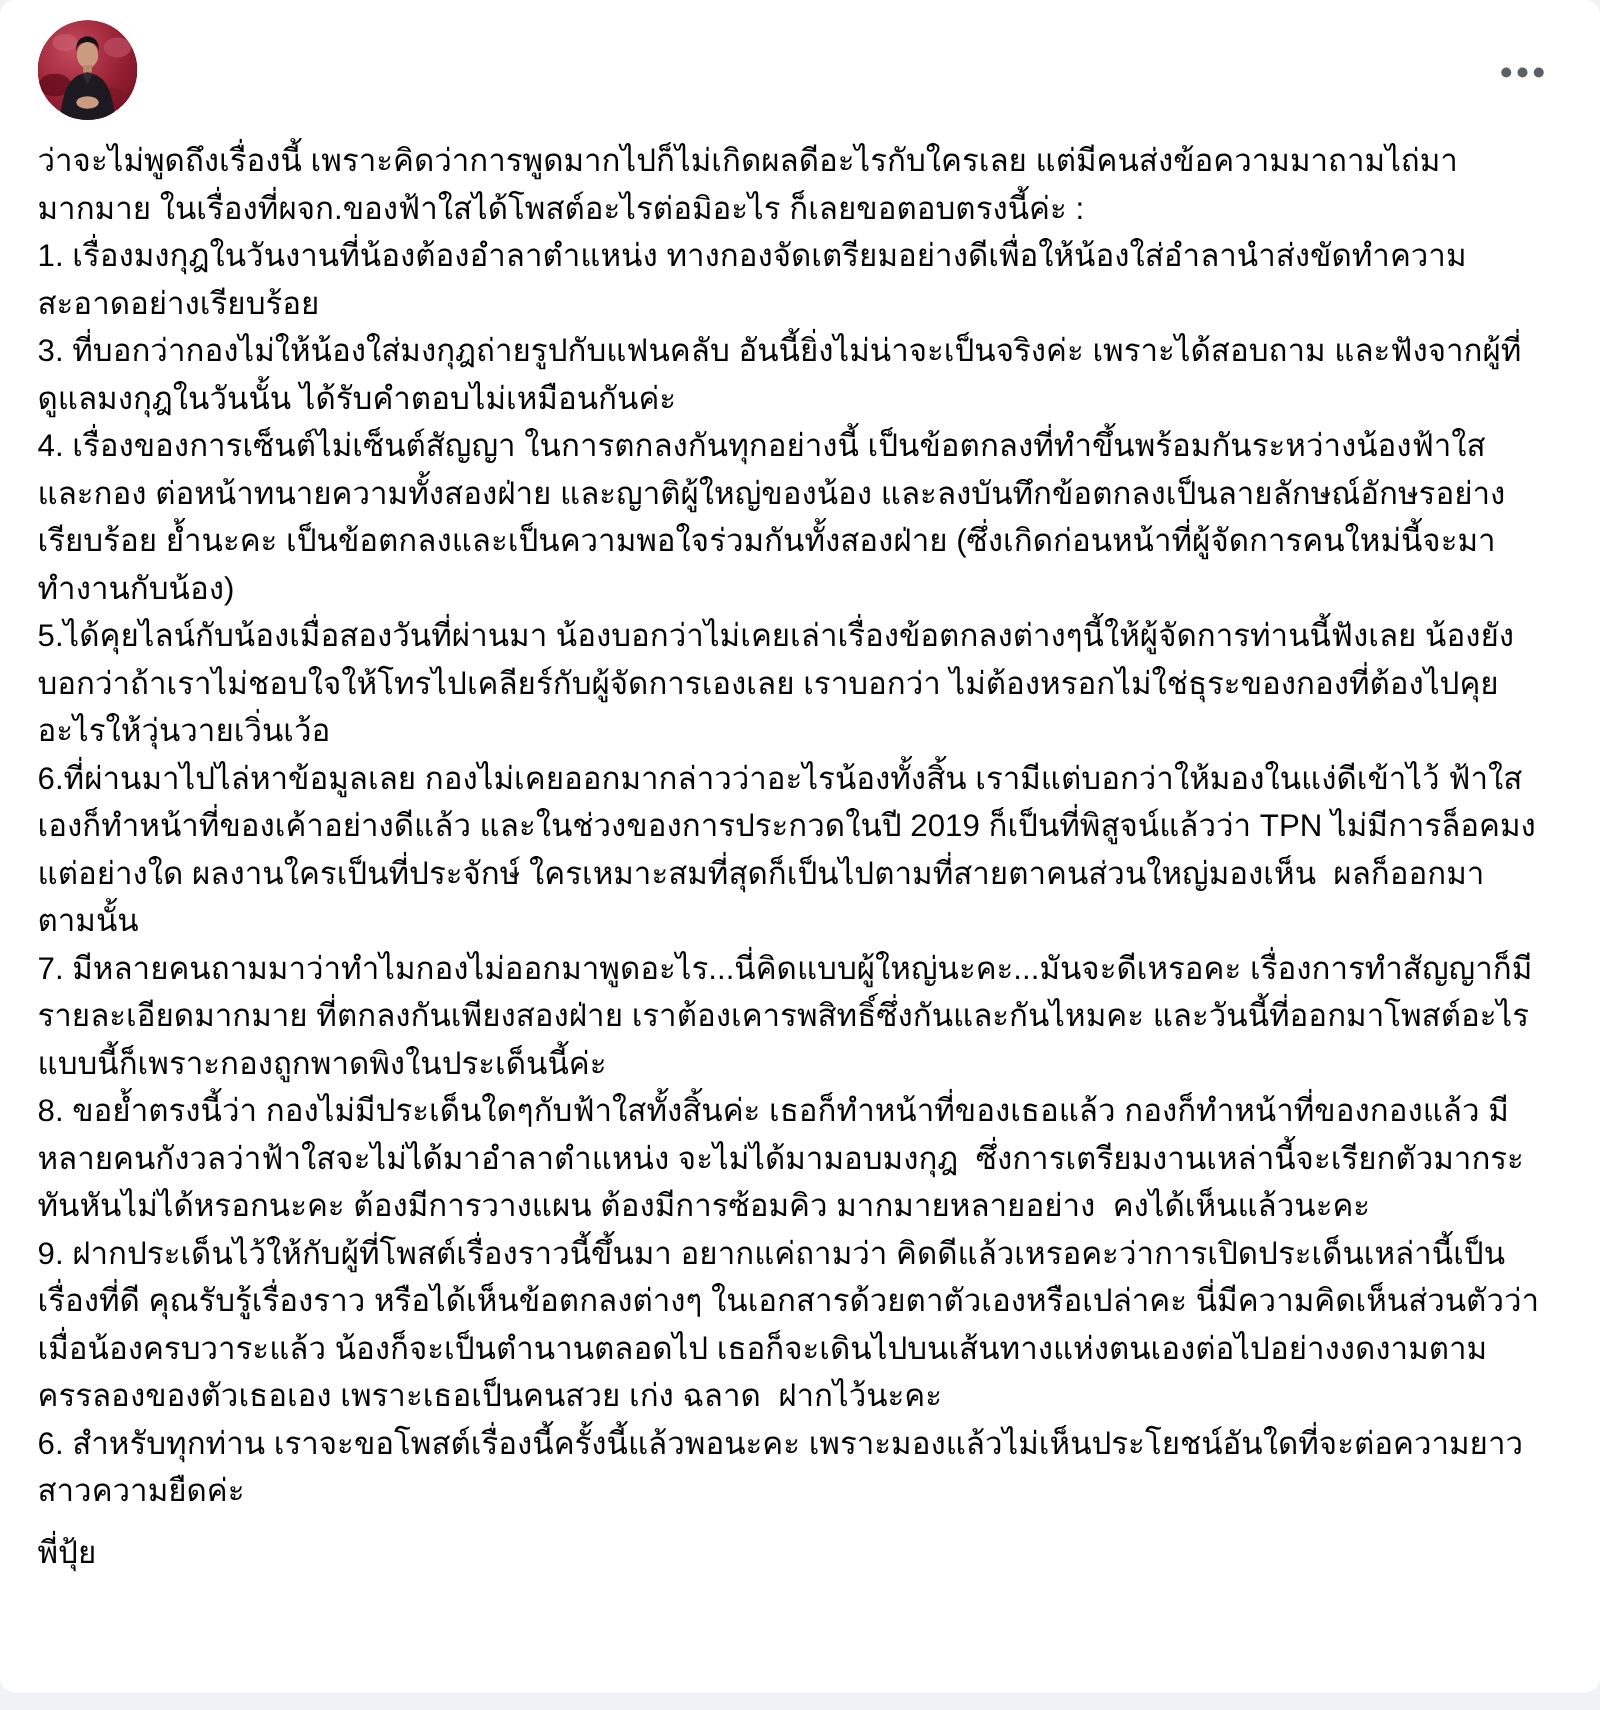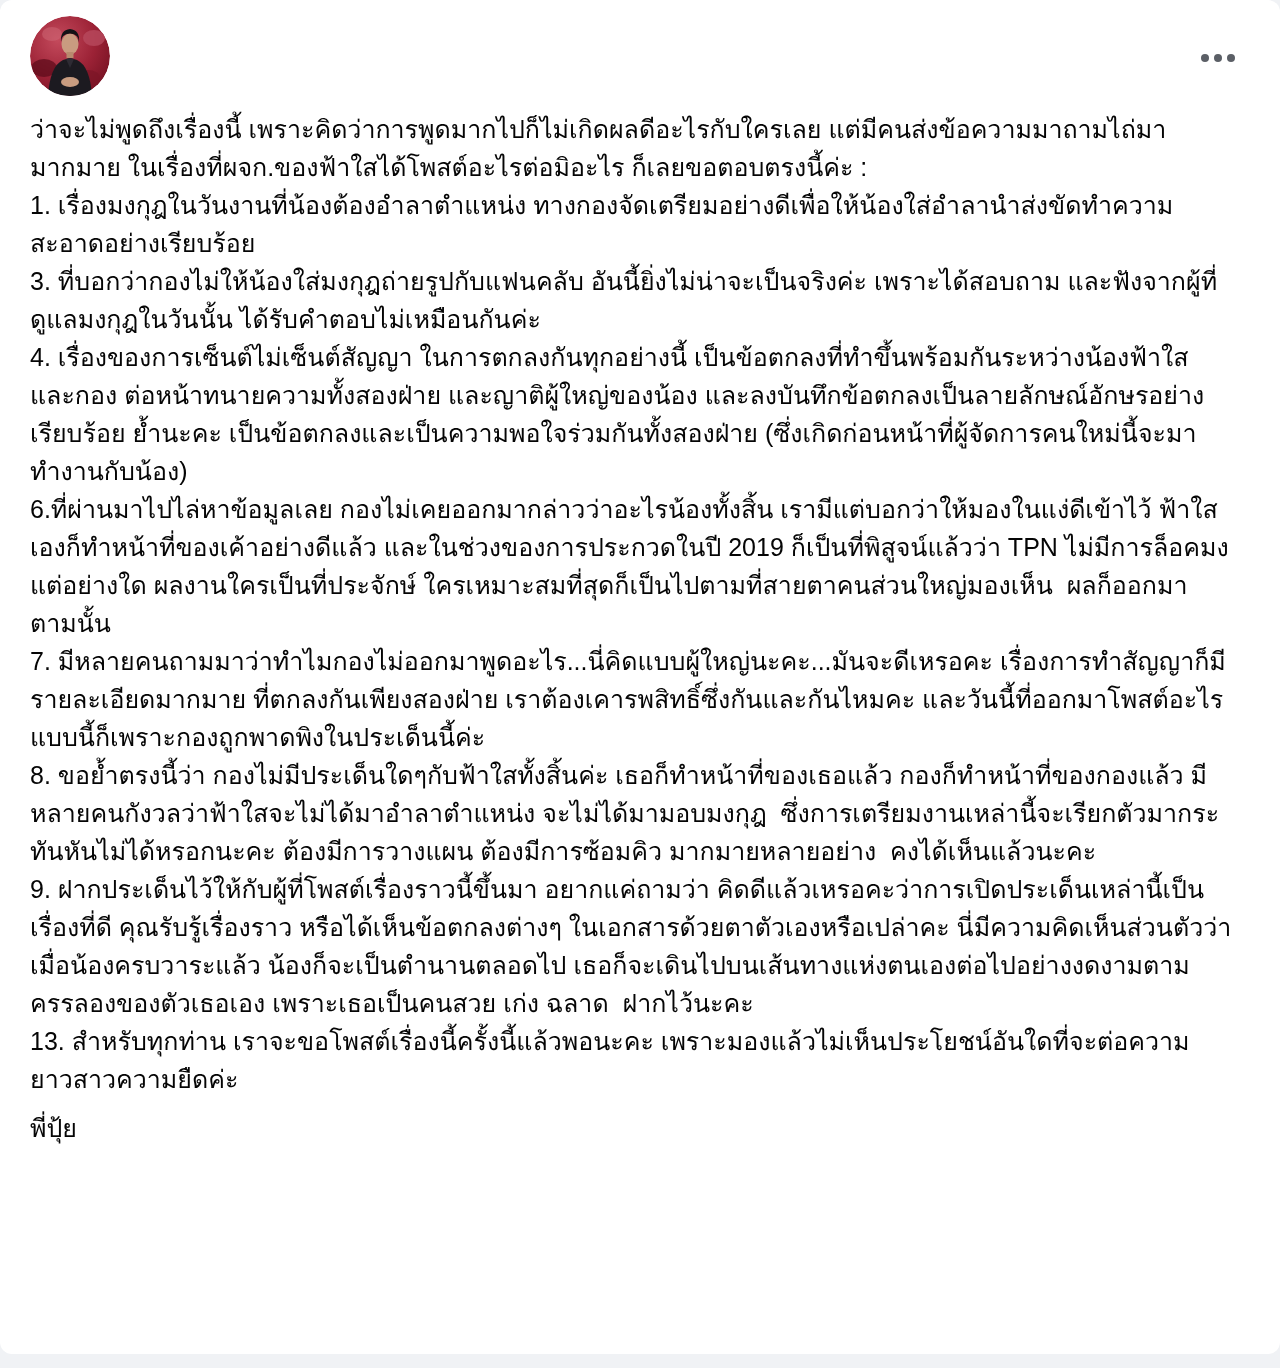--- a/index.html
+++ b/index.html
@@ -150,22 +150,23 @@
             <span class="dot"></span>
         </span>
       </button>
     </div>
 
     <div class="post-body">
       <p>ว่าจะไม่พูดถึงเรื่องนี้ เพราะคิดว่าการพูดมากไปก็ไม่เกิดผลดีอะไรกับใครเลย แต่มีคนส่งข้อความมาถามไถ่มามากมาย ในเรื่องที่ผจก.ของฟ้าใสได้โพสต์อะไรต่อมิอะไร ก็เลยขอตอบตรงนี้ค่ะ :</p>
       <p>1. เรื่องมงกุฎในวันงานที่น้องต้องอำลาตำแหน่ง ทางกองจัดเตรียมอย่างดีเพื่อให้น้องใส่อำลานำส่งขัดทำความสะอาดอย่างเรียบร้อย</p>
       <p>3. ที่บอกว่ากองไม่ให้น้องใส่มงกุฎถ่ายรูปกับแฟนคลับ อันนี้ยิ่งไม่น่าจะเป็นจริงค่ะ เพราะได้สอบถาม และฟังจากผู้ที่ดูแลมงกุฎในวันนั้น ได้รับคำตอบไม่เหมือนกันค่ะ</p>
       <p>4. เรื่องของการเซ็นต์ไม่เซ็นต์สัญญา ในการตกลงกันทุกอย่างนี้ เป็นข้อตกลงที่ทำขึ้นพร้อมกันระหว่างน้องฟ้าใส และกอง ต่อหน้าทนายความทั้งสองฝ่าย และญาติผู้ใหญ่ของน้อง และลงบันทึกข้อตกลงเป็นลายลักษณ์อักษรอย่างเรียบร้อย ย้ำนะคะ เป็นข้อตกลงและเป็นความพอใจร่วมกันทั้งสองฝ่าย (ซึ่งเกิดก่อนหน้าที่ผู้จัดการคนใหม่นี้จะมาทำงานกับน้อง)</p>
+      <p>5.ได้คุยไลน์กับน้องเมื่อสองวันที่ผ่านมา น้องบอกว่าไม่เคยเล่าเรื่องข้อตกลงต่างๆนี้ให้ผู้จัดการท่านนี้ฟังเลย น้องยังบอกว่าถ้าเราไม่ชอบใจให้โทรไปเคลียร์กับผู้จัดการเองเลย เราบอกว่า ไม่ต้องหรอกไม่ใช่ธุระของกองที่ต้องไปคุยอะไรให้วุ่นวายเวิ่นเว้อ</p>
       <p>6.ที่ผ่านมาไปไล่หาข้อมูลเลย กองไม่เคยออกมากล่าวว่าอะไรน้องทั้งสิ้น เรามีแต่บอกว่าให้มองในแง่ดีเข้าไว้ ฟ้าใสเองก็ทำหน้าที่ของเค้าอย่างดีแล้ว และในช่วงของการประกวดในปี 2019 ก็เป็นที่พิสูจน์แล้วว่า TPN ไม่มีการล็อคมงแต่อย่างใด ผลงานใครเป็นที่ประจักษ์ ใครเหมาะสมที่สุดก็เป็นไปตามที่สายตาคนส่วนใหญ่มองเห็น  ผลก็ออกมาตามนั้น</p>
       <p>7. มีหลายคนถามมาว่าทำไมกองไม่ออกมาพูดอะไร...นี่คิดแบบผู้ใหญ่นะคะ...มันจะดีเหรอคะ เรื่องการทำสัญญาก็มีรายละเอียดมากมาย ที่ตกลงกันเพียงสองฝ่าย เราต้องเคารพสิทธิ์ซึ่งกันและกันไหมคะ และวันนี้ที่ออกมาโพสต์อะไรแบบนี้ก็เพราะกองถูกพาดพิงในประเด็นนี้ค่ะ</p>
       <p>8. ขอย้ำตรงนี้ว่า กองไม่มีประเด็นใดๆกับฟ้าใสทั้งสิ้นค่ะ เธอก็ทำหน้าที่ของเธอแล้ว กองก็ทำหน้าที่ของกองแล้ว มีหลายคนกังวลว่าฟ้าใสจะไม่ได้มาอำลาตำแหน่ง จะไม่ได้มามอบมงกุฎ  ซึ่งการเตรียมงานเหล่านี้จะเรียกตัวมากระทันหันไม่ได้หรอกนะคะ ต้องมีการวางแผน ต้องมีการซ้อมคิว มากมายหลายอย่าง  คงได้เห็นแล้วนะคะ</p>
       <p>9. ฝากประเด็นไว้ให้กับผู้ที่โพสต์เรื่องราวนี้ขึ้นมา อยากแค่ถามว่า คิดดีแล้วเหรอคะว่าการเปิดประเด็นเหล่านี้เป็นเรื่องที่ดี คุณรับรู้เรื่องราว หรือได้เห็นข้อตกลงต่างๆ ในเอกสารด้วยตาตัวเองหรือเปล่าคะ นี่มีความคิดเห็นส่วนตัวว่าเมื่อน้องครบวาระแล้ว น้องก็จะเป็นตำนานตลอดไป เธอก็จะเดินไปบนเส้นทางแห่งตนเองต่อไปอย่างงดงามตามครรลองของตัวเธอเอง เพราะเธอเป็นคนสวย เก่ง ฉลาด  ฝากไว้นะคะ</p>
-      <p>13. สำหรับทุกท่าน เราจะขอโพสต์เรื่องนี้ครั้งนี้แล้วพอนะคะ เพราะมองแล้วไม่เห็นประโยชน์อันใดที่จะต่อความยาวสาวความยืดค่ะ</p>
+      <p>6. สำหรับทุกท่าน เราจะขอโพสต์เรื่องนี้ครั้งนี้แล้วพอนะคะ เพราะมองแล้วไม่เห็นประโยชน์อันใดที่จะต่อความยาวสาวความยืดค่ะ</p>
       <p class="signature">พี่ปุ้ย</p>
     </div>
 
   </div>
 </div>
 
 </body></html>

